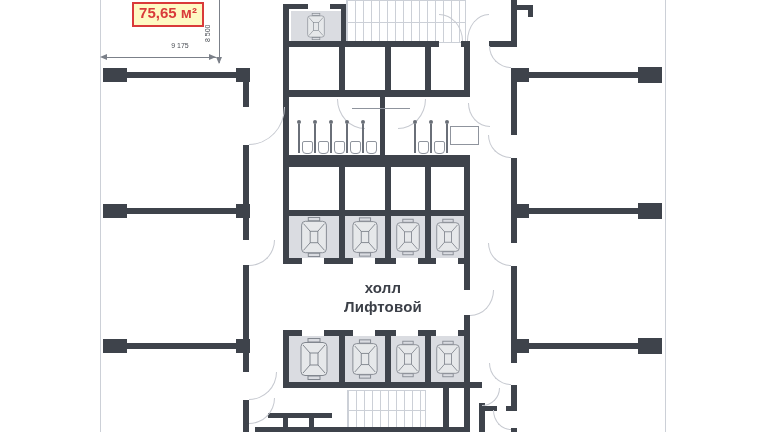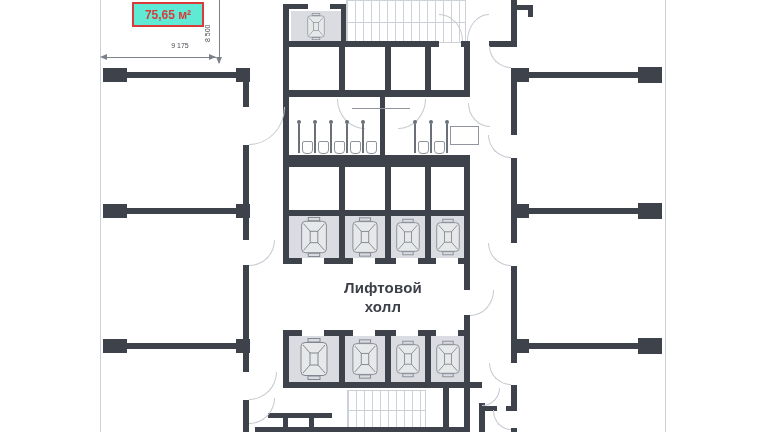--- a/index.html
+++ b/index.html
@@ -24,22 +24,22 @@
   .arc.tl2{border-left-width:1px;border-top-width:1px;border-top-left-radius:100% 100%;}
   .stairs{position:absolute;border:1px solid var(--line-light);
           background:repeating-linear-gradient(90deg,var(--line-light) 0 1px,transparent 1px 8px);}
   .stairs .rail{position:absolute;left:0;right:0;top:50%;height:1px;background:var(--line-light);}
   .car{stroke:#82878f;stroke-width:1;fill:none;}
   .car .body{fill:#e6e8ea;}
   .part{position:absolute;width:2px;background:#6a6f78;}
   .part::before{content:"";position:absolute;left:-1px;top:-4px;width:4px;height:4px;border-radius:50%;background:#6a6f78;}
   .wc{position:absolute;width:9px;height:11px;border:1px solid var(--fix);border-radius:2px 2px 4px 4px;background:#fff;}
   .counter{position:absolute;border:1px solid var(--fix);background:#fff;}
-  .redbox{position:absolute;border:2px solid var(--accent-red);display:flex;align-items:center;justify-content:center;
-          color:var(--accent-red);font-weight:700;font-size:12px;background:#5eead4;}
+  .redbox{position:absolute;border:2px solid var(--accent-red);display:flex;align-items:flex-start;justify-content:center;
+          color:var(--accent-red);font-weight:700;font-size:15px;background:#fef9c3;}
   .dimtxt{position:absolute;font-size:7px;color:var(--dim);text-align:center;}
   .dimv{position:absolute;font-size:7px;color:var(--dim);writing-mode:vertical-rl;transform:rotate(180deg);}
   .dline{position:absolute;background:#7b8089;}
   .tri{position:absolute;width:0;height:0;}
   .tri.l{border-top:3px solid transparent;border-bottom:3px solid transparent;border-right:7px solid #7b8089;}
   .tri.r{border-top:3px solid transparent;border-bottom:3px solid transparent;border-left:7px solid #7b8089;}
   .tri.d{border-left:3px solid transparent;border-right:3px solid transparent;border-top:7px solid #7b8089;}
   .hall{position:absolute;left:330px;top:278px;width:106px;text-align:center;
         color:#3b3f47;font-size:15px;font-weight:600;line-height:19px;letter-spacing:.2px;}
   .thin-bar{position:absolute;background:var(--fix);}
@@ -210,22 +210,22 @@
     </svg>
   </div>
 
   <div class="w" style="left:283px;top:258px;width:19px;height:6px;"></div>
   <div class="w" style="left:324px;top:258px;width:29px;height:6px;"></div>
   <div class="w" style="left:375px;top:258px;width:21px;height:6px;"></div>
   <div class="w" style="left:418px;top:258px;width:18px;height:6px;"></div>
   <div class="w" style="left:458px;top:258px;width:12px;height:6px;"></div>
 
   <div class="hall">
+    <div>холл</div>
     <div>Лифтовой</div>
-    <div>холл</div>
   </div>
   <div class="arc br" style="left:470px;top:290px;width:24px;height:26px;"></div>
 
   <div class="w" style="left:283px;top:330px;width:19px;height:6px;"></div>
   <div class="w" style="left:324px;top:330px;width:29px;height:6px;"></div>
   <div class="w" style="left:375px;top:330px;width:21px;height:6px;"></div>
   <div class="w" style="left:418px;top:330px;width:18px;height:6px;"></div>
   <div class="w" style="left:458px;top:330px;width:12px;height:6px;"></div>
 
   <div class="w" style="left:339px;top:330px;width:6px;height:58px;"></div>

